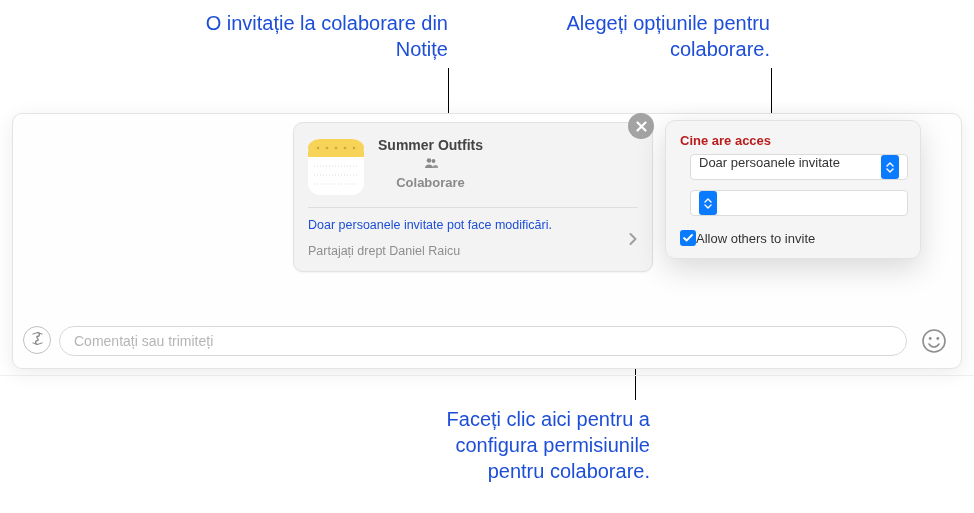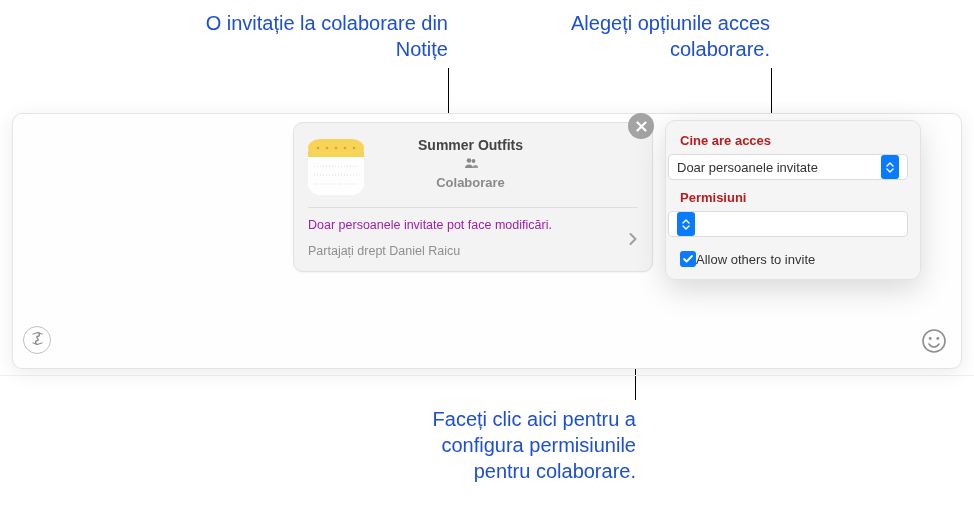--- a/index.html
+++ b/index.html
@@ -33,61 +33,61 @@
     .card {
       position: absolute;
       left: 280px; top: 8px;
       width: 360px;
       background: #f3f3f3;
       border: 1px solid #e2e2e2;
       border-radius: 10px;
       box-shadow: 0 1px 2px rgba(0,0,0,0.05);
       padding: 0;
     }
-    .card-top { display: flex; align-items: flex-start; padding: 14px 14px 12px 14px; gap: 40px; }
+    .card-top { display: flex; align-items: flex-start; padding: 14px 14px 12px 14px; }
     .notes-icon { width: 56px; height: 56px; border-radius: 12px; flex-shrink: 0; margin-right: 14px; margin-top: 2px; }
     .notes-icon svg { width: 56px; height: 56px; display: block; }
     .card-title { font-size: 14px; font-weight: 700; color: #444; margin-bottom: 3px; }
     .card-subrow { display: flex; align-items: center; gap: 5px; color: #8a8a8a; font-size: 13px; font-weight: 600; flex-direction: column; }
     .group-icon svg { width: 14px; height: 14px; display: block; }
     .close-btn {
       position: absolute; right: -2px; top: -10px;
       width: 26px; height: 26px; border-radius: 50%;
       background: #a3a3a3; display: flex; align-items: center; justify-content: center;
     }
     .close-btn svg { width: 11px; height: 11px; display: block; }
 
     .card-sep { border: 0; border-top: 1px solid #dedede; margin: 0 14px; }
 
     .card-bottom { padding: 10px 14px 12px 14px; display: flex; align-items: center; }
     .card-bottom-text { flex: 1; min-width: 0; }
-    .card-line1 { font-size: 12.5px; color: #a21caf; margin-bottom: 2px; }
+    .card-line1 { font-size: 12.5px; color: #1d4ed8; margin-bottom: 2px; }
     .card-line2 { font-size: 12.5px; color: #8e8e8e; line-height: 16px; margin-top: 11px; }
     .chev-right { margin-left: 6px; color: #9e9e9e; }
     .chev-right svg { width: 10px; height: 14px; display: block; }
 
     
     .popover {
       position: absolute;
       left: 652px; top: 6px;
       width: 256px;
       background: rgba(245,245,245,0.98);
       border: 1px solid #e2e2e2;
       border-radius: 10px;
       box-shadow: 0 10px 30px rgba(0,0,0,0.15);
       padding: 12px 0 12px 0;
     }
     .pop-section-label { font-size: 13px; font-weight: 700; color: #b91c1c; padding: 0 14px 6px 14px; }
     .pop-select {
-      margin: 0 12px 10px 2px;
+      margin: 0 12px 10px 24px;
       background: #fff;
       border: 1px solid #dcdcdc;
       border-radius: 4px;
       height: 26px;
-      display: flex; align-items: center;
+      display: flex; align-items: flex-start;
       padding: 0 8px 0 8px;
       position: relative;
     }
     .pop-select-text { font-size: 13px; color: #333; flex: 1; }
     .stepper {
       width: 18px; height: 100%;
       background: #0a7aff;
       border-radius: 3px;
       display: flex; flex-direction: column;
       align-items: center; justify-content: center;
@@ -134,25 +134,25 @@
   </style>
 </head>
 <body>
 
 <div class="callout" style="left:158px; top:10px; width:290px;">
   <span>O invitație la colaborare din Notițe</span>
 </div>
 <div class="leader-v" style="left:448px; top:68px; height:47px;"></div>
 
 <div class="callout" style="left:560px; top:10px; width:210px;">
-  <span>Alegeți opțiunile acces colaborare.</span>
+  <span>Alegeți opțiunile pentru colaborare.</span>
 </div>
 <div class="leader-v" style="left:771px; top:68px; height:47px;"></div>
 
-<div class="callout" style="left:406px; top:406px; width:230px;">
+<div class="callout" style="left:420px; top:406px; width:230px;">
   <span>Faceți clic aici pentru a configura permisiunile pentru colaborare.</span>
 </div>
 <div class="leader-v" style="left:635px; top:283px; height:117px;"></div>
 
 <div class="shelf-line"></div>
 
 <div class="compose">
 
   <div class="card">
     <div class="close-btn">
@@ -215,21 +215,20 @@
       <div class="pop-select-text">Doar persoanele invitate</div>
       <div class="stepper">
         <svg viewBox="0 0 8 5">
             <path d="M1 4 L4 1 L7 4" fill="none" stroke="#fff" stroke-width="1.4" stroke-linecap="round" stroke-linejoin="round"></path>
           </svg>
         <svg viewBox="0 0 8 5">
             <path d="M1 1 L4 4 L7 1" fill="none" stroke="#fff" stroke-width="1.4" stroke-linecap="round" stroke-linejoin="round"></path>
           </svg>
       </div>
     </div>
-    <div class="pop-section-label">Permisiuni</div>
     <div class="pop-select">
       <div class="stepper">
         <svg viewBox="0 0 8 5">
             <path d="M1 4 L4 1 L7 4" fill="none" stroke="#fff" stroke-width="1.4" stroke-linecap="round" stroke-linejoin="round"></path>
           </svg>
         <svg viewBox="0 0 8 5">
             <path d="M1 1 L4 4 L7 1" fill="none" stroke="#fff" stroke-width="1.4" stroke-linecap="round" stroke-linejoin="round"></path>
           </svg>
       </div>
     </div>
@@ -248,20 +247,23 @@
   <div class="apps-btn">
     <span>
       <svg viewBox="0 0 15 15">
         <path d="M7.5 1.5 c2.5 0 2.5 3.8 0 3.8 c-2.5 0 2.5 4.2 0 4.2 c-2.5 0 -2.5 3.8 0 3.8" fill="none" stroke="#8e8e8e" stroke-width="1.4"></path>
         <path d="M2.5 3.2 L7.5 1.5 L12.5 3.2" fill="none" stroke="#8e8e8e" stroke-width="1.1"></path>
         <path d="M2.5 11.8 L7.5 13.5 L12.5 11.8" fill="none" stroke="#8e8e8e" stroke-width="1.1"></path>
       </svg>
     </span>
   </div>
 
+  <div class="input-row">
+    <input type="text" class="input-ghost" placeholder="Comentați sau trimiteți" style="">
+  </div>
 
   <div class="emoji-btn">
     <span>
       <svg viewBox="0 0 26 26">
         <circle cx="13" cy="13" r="11" fill="none" stroke="#8e8e8e" stroke-width="1.6"></circle>
         <circle cx="9.2" cy="10.5" r="1.4" fill="#8e8e8e"></circle>
         <circle cx="16.8" cy="10.5" r="1.4" fill="#8e8e8e"></circle>
         <path d="M8 16 c1.4 2 3 3 5 3 s3.6-1 5-3" fill="none" stroke="#8e8e8e" stroke-width="1.6" stroke-linecap="round"></path>
       </svg>
     </span>

